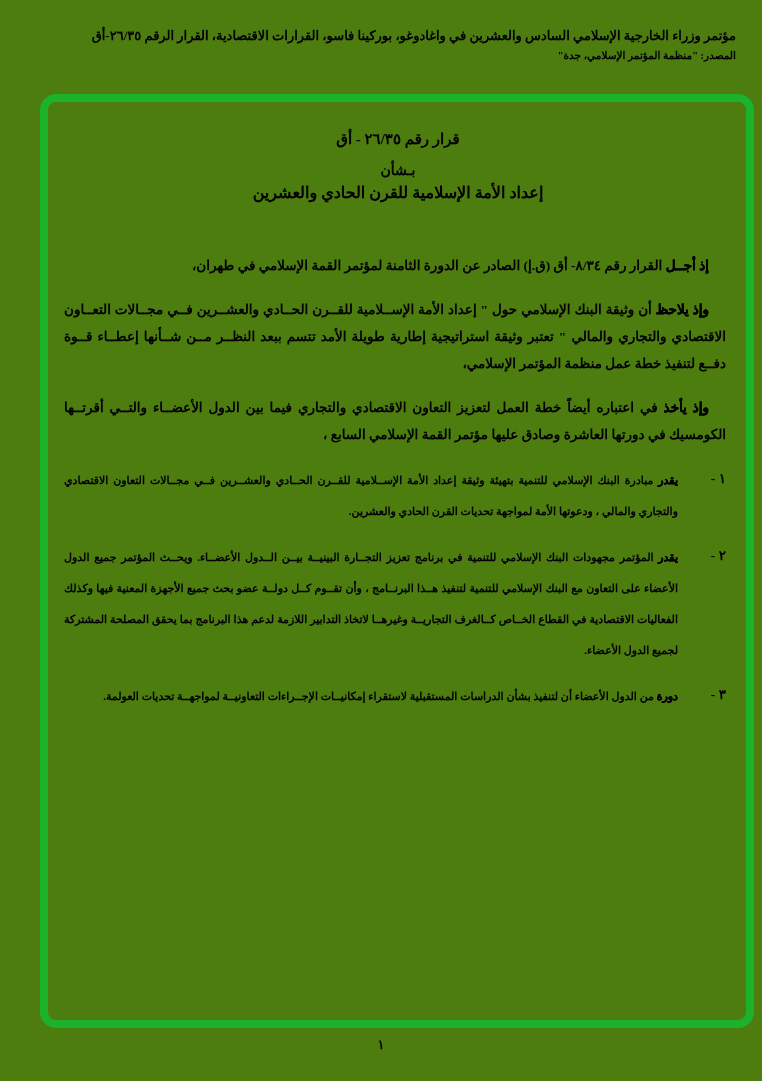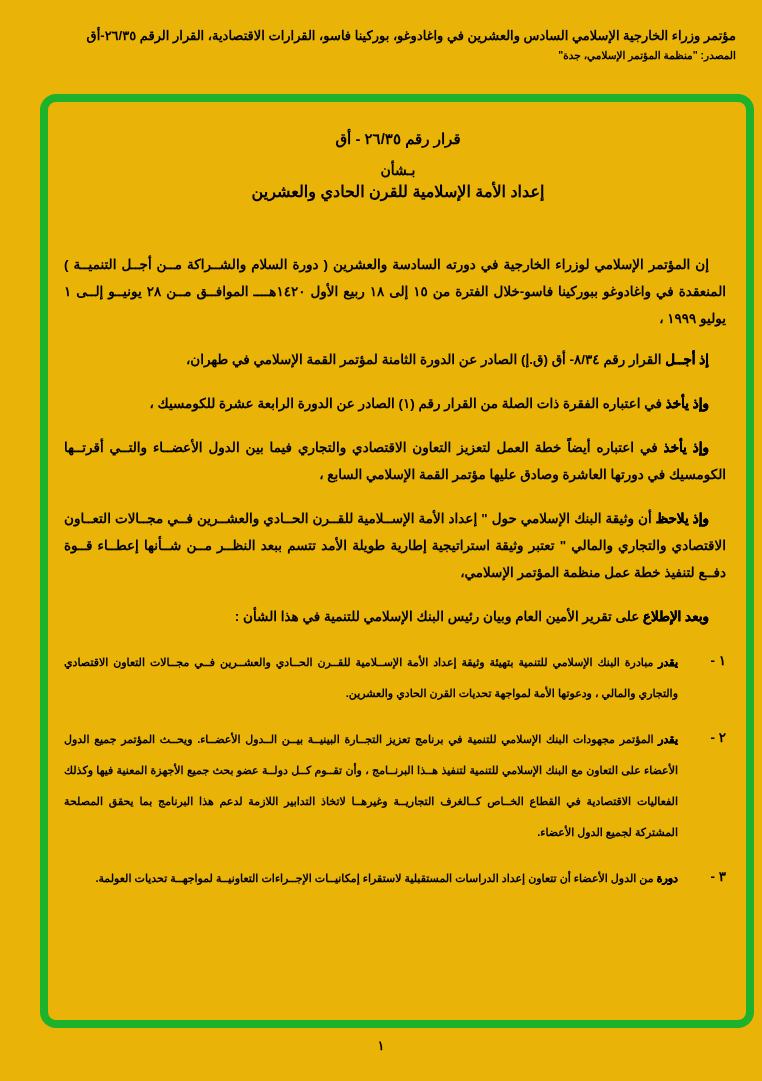--- a/index.html
+++ b/index.html
@@ -4,23 +4,23 @@
 <style>
   html, body {
     margin: 0;
     padding: 0;
     background: #ffffff;
   }
   .page {
     position: relative;
     width: 762px;
     height: 1081px;
-    background: #eab308;
+    background: #4d7c0f;
     overflow: hidden;
-    font-family: Liberation Sans, sans-serif;
+    font-family: Liberation Serif, serif;
     color: #000;
   }
   .doc-header {
     position: absolute;
     top: 26px;
     left: 24px;
     right: 26px;
     direction: rtl;
     text-align: right;
   }
@@ -117,47 +117,44 @@
   <div class="green-box" style="border-color: rgb(28, 178, 44);">
 
     <div class="title-block">
       <div class="t1">قرار رقم ٢٦/٣٥ - أق</div>
       <div class="t2">بـشأن</div>
       <div class="t3">إعداد الأمة الإسلامية للقرن الحادي والعشرين</div>
     </div>
 
     <div class="body-text">
 
-      <p class="para"><span class="rest">إن المؤتمر الإسلامي لوزراء الخارجية في دورته السادسة والعشرين ( دورة السلام والشــراكة مــن أجــل التنميــة ) المنعقدة في واغادوغو ببوركينا فاسو-خلال الفترة من ١٥ إلى ١٨ ربيع الأول ١٤٢٠هــــ الموافــق مــن ٢٨ يونيــو إلــى ١ يوليو ١٩٩٩ ،</span></p>
 
       <p class="para spaced"><span class="lead">إذ أجــل</span><span class="rest"> القرار رقم ٨/٣٤- أق (ق.إ) الصادر عن الدورة الثامنة لمؤتمر القمة الإسلامي في طهران،</span></p>
 
-      <p class="para spaced"><span class="lead">وإذ يأخذ</span><span class="rest"> في اعتباره الفقرة ذات الصلة من القرار رقم (١) الصادر عن الدورة الرابعة عشرة للكومسيك ،</span></p>
+
+      <p class="para spaced"><span class="lead">وإذ يلاحظ</span><span class="rest"> أن وثيقة البنك الإسلامي حول " إعداد الأمة الإســلامية للقــرن الحــادي والعشــرين فــي مجــالات التعــاون الاقتصادي والتجاري والمالي " تعتبر وثيقة استراتيجية إطارية طويلة الأمد تتسم ببعد النظــر مــن شــأنها إعطــاء قــوة دفــع لتنفيذ خطة عمل منظمة المؤتمر الإسلامي،</span></p>
 
       <p class="para spaced"><span class="lead">وإذ يأخذ</span><span class="rest"> في اعتباره أيضاً خطة العمل لتعزيز التعاون الاقتصادي والتجاري فيما بين الدول الأعضــاء والتــي أقرتــها الكومسيك في دورتها العاشرة وصادق عليها مؤتمر القمة الإسلامي السابع ،</span></p>
 
-      <p class="para spaced"><span class="lead">وإذ يلاحظ</span><span class="rest"> أن وثيقة البنك الإسلامي حول " إعداد الأمة الإســلامية للقــرن الحــادي والعشــرين فــي مجــالات التعــاون الاقتصادي والتجاري والمالي " تعتبر وثيقة استراتيجية إطارية طويلة الأمد تتسم ببعد النظــر مــن شــأنها إعطــاء قــوة دفــع لتنفيذ خطة عمل منظمة المؤتمر الإسلامي،</span></p>
-
-      <p class="para spaced"><span class="lead">وبعد الإطلاع</span><span class="rest"> على تقرير الأمين العام وبيان رئيس البنك الإسلامي للتنمية في هذا الشأن :</span></p>
 
       <div class="list">
 
         <div class="item">
           <div class="num">١ -</div>
           <div class="itext"><span class="lead">يقدر</span><span class="rest"> مبادرة البنك الإسلامي للتنمية بتهيئة وثيقة إعداد الأمة الإســلامية للقــرن الحــادي والعشــرين فــي مجــالات التعاون الاقتصادي والتجاري والمالي ، ودعوتها الأمة لمواجهة تحديات القرن الحادي والعشرين.</span></div>
         </div>
 
         <div class="item">
           <div class="num">٢ -</div>
           <div class="itext"><span class="lead">يقدر</span><span class="rest"> المؤتمر مجهودات البنك الإسلامي للتنمية في برنامج تعزيز التجــارة البينيــة بيــن الــدول الأعضــاء. ويحــث المؤتمر جميع الدول الأعضاء على التعاون مع البنك الإسلامي للتنمية لتنفيذ هــذا البرنــامج ، وأن تقــوم كــل دولــة عضو بحث جميع الأجهزة المعنية فيها وكذلك الفعاليات الاقتصادية في القطاع الخــاص كــالغرف التجاريــة وغيرهــا لاتخاذ التدابير اللازمة لدعم هذا البرنامج بما يحقق المصلحة المشتركة لجميع الدول الأعضاء.</span></div>
         </div>
 
         <div class="item">
           <div class="num">٣ -</div>
-          <div class="itext"><span class="lead">دورة</span><span class="rest"> من الدول الأعضاء أن تتعاون إعداد الدراسات المستقبلية لاستقراء إمكانيــات الإجــراءات التعاونيــة لمواجهــة تحديات العولمة.</span></div>
+          <div class="itext"><span class="lead">دورة</span><span class="rest"> من الدول الأعضاء أن لتنفيذ بشأن الدراسات المستقبلية لاستقراء إمكانيــات الإجــراءات التعاونيــة لمواجهــة تحديات العولمة.</span></div>
         </div>
 
       </div>
     </div>
   </div>
 
   <div class="page-number">١</div>
 
 </div>
 

